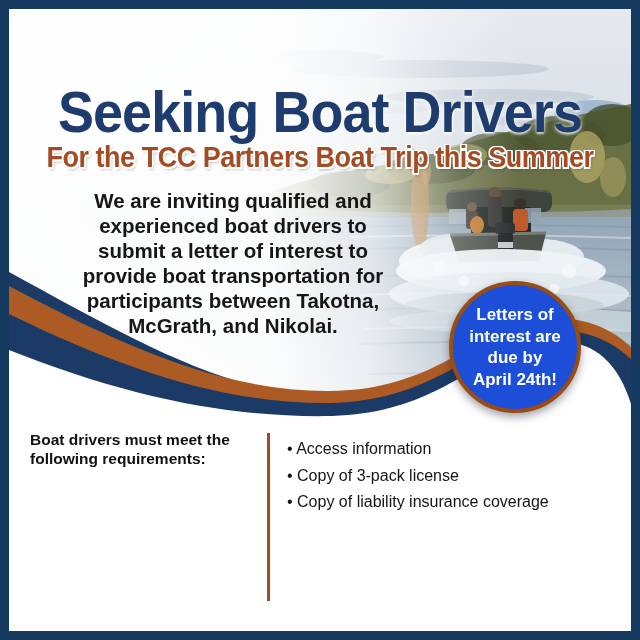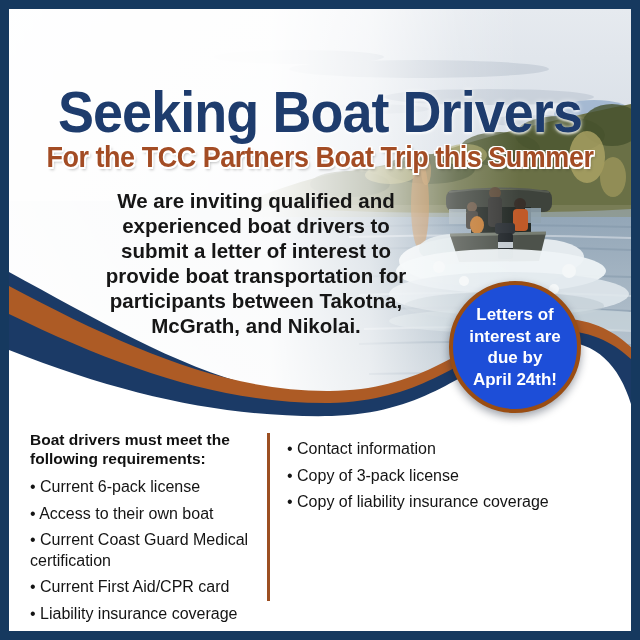--- a/index.html
+++ b/index.html
@@ -11,21 +11,21 @@
   .title{position:absolute;left:9px;top:78px;width:622px;text-align:center;z-index:3;
          font-weight:bold;font-size:58px;letter-spacing:-1px;color:#1e3c6d;
          transform:scaleX(.93);transform-origin:center;
          text-shadow:0 0 6px rgba(255,255,255,.85),0 2px 2px rgba(255,255,255,.6);}
   .subtitle{position:absolute;left:9px;top:141px;width:622px;text-align:center;z-index:3;
          font-weight:bold;font-size:29px;letter-spacing:-.5px;color:#a34c24;
          transform:scaleX(.93);transform-origin:center;
          text-shadow:-1.5px -1.5px 0 #fff,1.5px -1.5px 0 #fff,-1.5px 1.5px 0 #fff,
            1.5px 1.5px 0 #fff,0 -1.5px 0 #fff,0 1.5px 0 #fff,-1.5px 0 0 #fff,1.5px 0 0 #fff,
            2px 3px 3px rgba(0,0,0,.25);}
-  .intro{position:absolute;left:51px;top:188px;width:410px;z-index:3;text-align:center;
+  .intro{position:absolute;left:28px;top:188px;width:410px;z-index:3;text-align:center;
          font-weight:bold;font-size:20.5px;line-height:25px;color:#161616;white-space:pre-line;}
   .badge{position:absolute;left:449px;top:281px;width:132px;height:132px;border-radius:50%;
          background:#1d4ed8;border:4px solid #9a4d13;box-sizing:border-box;z-index:4;
          display:flex;align-items:center;justify-content:center;text-align:center;
          box-shadow:0 4px 9px rgba(15,25,45,.4);}
   .badge-text{font-weight:bold;font-size:17px;line-height:21.5px;color:#fff;white-space:pre-line;}
   .cols{position:absolute;left:0;top:0;width:640px;height:640px;z-index:3;border-radius:7px;}
   .col{position:absolute;color:#141414;}
   .col-left{left:30px;top:430px;width:232px;}
   .col-right{left:287px;top:430px;width:334px;}
@@ -154,32 +154,25 @@
 interest are
 due by
 April 24th!</div>
   </div>
 
   <div class="cols">
     <div class="divider"></div>
 
     <div class="col col-left">
       <div class="col-heading">Boat drivers must meet the following requirements:</div>
-      <div class="bullet-list">
-        <div class="bullet">• Current 6-pack license</div>
-        <div class="bullet">• Access to their own boat</div>
-        <div class="bullet">• Current Coast Guard Medical certification</div>
-        <div class="bullet">• Current First Aid/CPR card</div>
-        <div class="bullet">• Liability insurance coverage</div>
-      </div>
     </div>
 
     <div class="col col-right">
       <div class="bullet-list">
-        <div class="bullet">• Contact information</div>
+        <div class="bullet">• Access information</div>
         <div class="bullet">• Copy of 3-pack license</div>
         <div class="bullet">• Copy of liability insurance coverage</div>
       </div>
     </div>
   </div>
 
   <div class="frame"></div>
 </div>
 
 </body></html>

